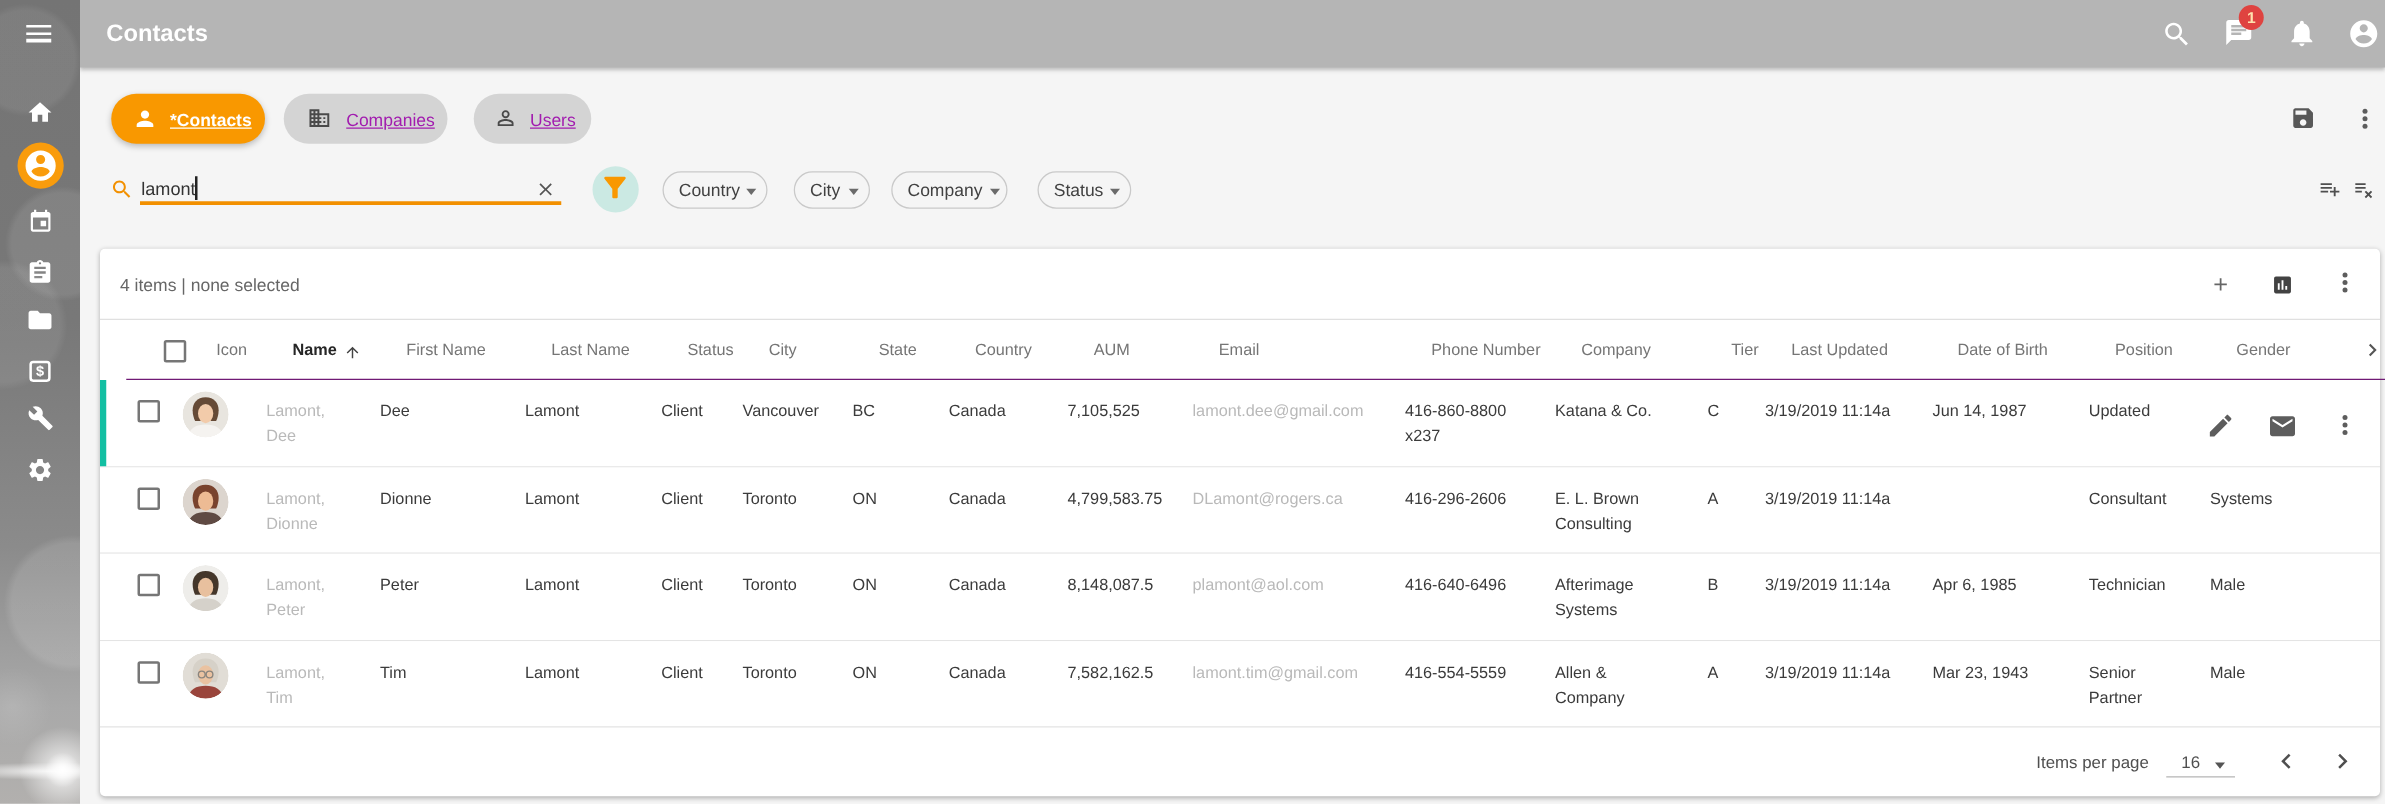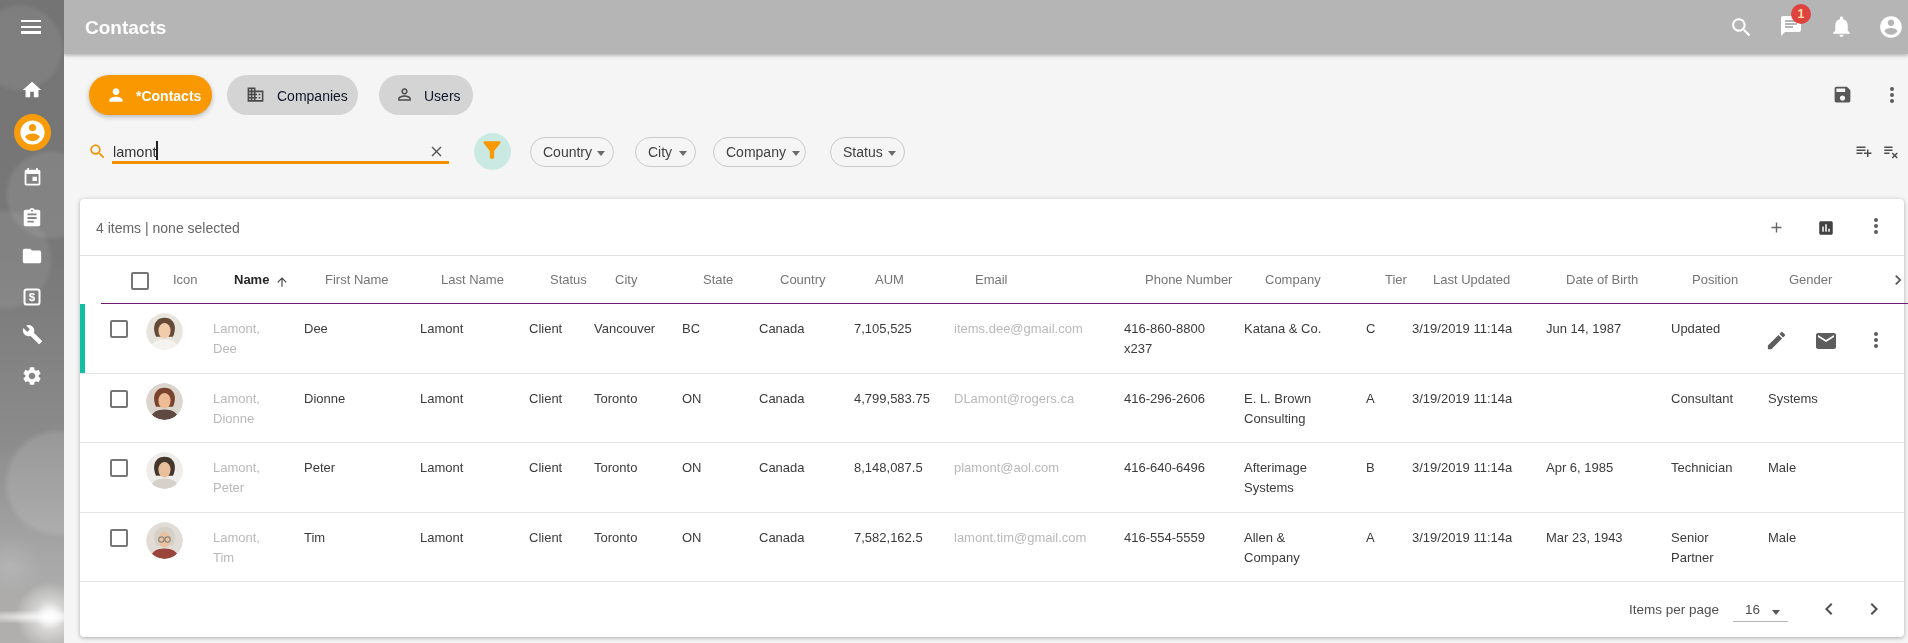--- a/index.html
+++ b/index.html
@@ -23,23 +23,23 @@
 .orangedisc { position:absolute; left:14px; top:114px; width:37px; height:37px; border-radius:50%; background:#f99c0c; }
 
 
 #topbar { position:absolute; left:64px; top:0; width:1844px; height:54px; background:#b5b5b5;
   box-shadow:0 2px 3px rgba(120,120,120,.45); z-index:4; }
 .badge { position:absolute; left:1791px; top:4px; width:20px; height:20px; border-radius:50%; background:#df4340;
   color:#ffe2ae; font-size:12.5px; font-weight:bold; text-align:center; line-height:20px; }
 
 
 .pill { position:absolute; top:75px; height:40px; border-radius:20px; background:#d4d4d4;
-  font-size:14px; color:#0f172a; }
+  font-size:14px; color:#a21caf; }
 .pill.active { background:#f99800; color:#fff; font-weight:bold; box-shadow:0 2px 5px rgba(0,0,0,.25); }
-.pill span { position:absolute; top:13px; white-space:nowrap; }
+.pill span { position:absolute; top:13px; white-space:nowrap;text-decoration:underline; }
 
 
 #searchline { position:absolute; left:112px; top:161px; width:337px; height:2.5px; background:#f29000; }
 .caret { position:absolute; left:156px; top:141px; width:1.5px; height:19px; background:#222; }
 .fbtn { position:absolute; left:474px; top:133px; width:37px; height:37px; border-radius:50%; background:#cbe9e3; }
 .fpill { position:absolute; top:137px; height:30px; border-radius:15px; border:1px solid #c9c9c9; font-size:14px; color:#414141; }
 .fpill span { position:absolute; top:6px; white-space:nowrap; }
 .tri { position:absolute; top:13px; width:0; height:0; border-left:4.5px solid transparent; border-right:4.5px solid transparent; border-top:5px solid #6b6b6b; }
 
 
@@ -231,21 +231,21 @@
           <path d="M4.2 37C5.3 29.3 11 26.6 18.5 26.6s13.2 2.7 14.3 10.4z" fill="#f5f3f0"></path>
         </svg></div>
       <div class="ct gray" style="left:133px;top:15px">Lamont,<br>Dee</div>
       <div class="ct" style="left:224px;top:15px">Dee</div>
       <div class="ct" style="left:340px;top:15px">Lamont</div>
       <div class="ct" style="left:449px;top:15px">Client</div>
       <div class="ct" style="left:514px;top:15px">Vancouver</div>
       <div class="ct" style="left:602px;top:15px">BC</div>
       <div class="ct" style="left:679px;top:15px">Canada</div>
       <div class="ct" style="left:774px;top:15px">7,105,525</div>
-      <div class="ct gray" style="left:874px;top:15px">items.dee@gmail.com</div>
+      <div class="ct gray" style="left:874px;top:15px">lamont.dee@gmail.com</div>
       <div class="ct" style="left:1044px;top:15px">416-860-8800<br>x237</div>
       <div class="ct" style="left:1164px;top:15px">Katana &amp; Co.</div>
       <div class="ct" style="left:1286px;top:15px">C</div>
       <div class="ct" style="left:1332px;top:15px">3/19/2019 11:14a</div>
       <div class="ct" style="left:1466px;top:15px">Jun 14, 1987</div>
       <div class="ct" style="left:1591px;top:15px">Updated</div>
       <svg style="position:absolute;left:1685px;top:25px;" width="23" height="23" viewBox="0 0 24 24">
         <path d="M3 17.25V21h3.75L17.81 9.94l-3.75-3.75L3 17.25zM20.71 7.04c.39-.39.39-1.02 0-1.41l-2.34-2.34c-.39-.39-1.02-.39-1.41 0l-1.83 1.83 3.75 3.75 1.83-1.83z" fill="#5d5d5d"></path>
       </svg>
       <svg style="position:absolute;left:1734px;top:25px;" width="24" height="24" viewBox="0 0 24 24">

